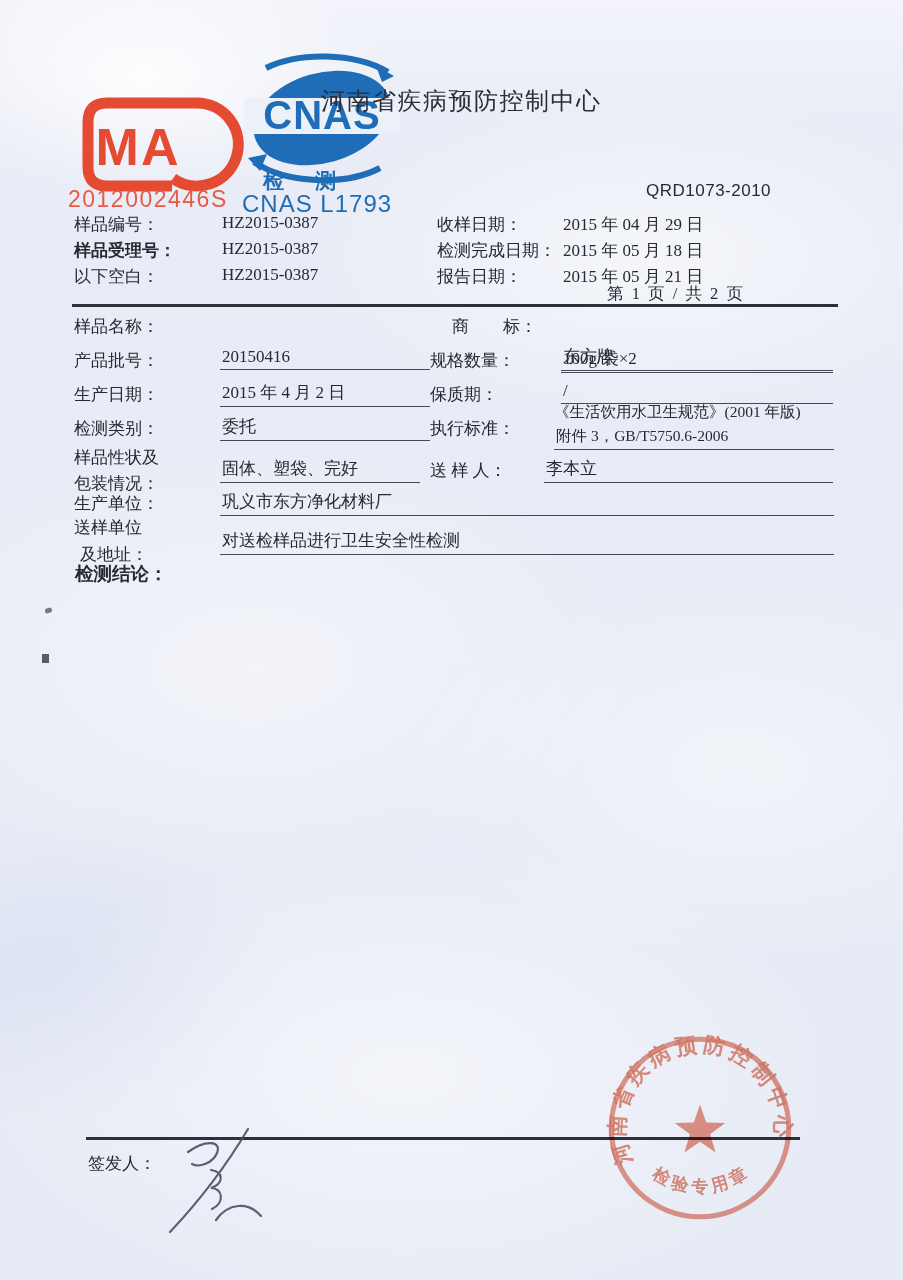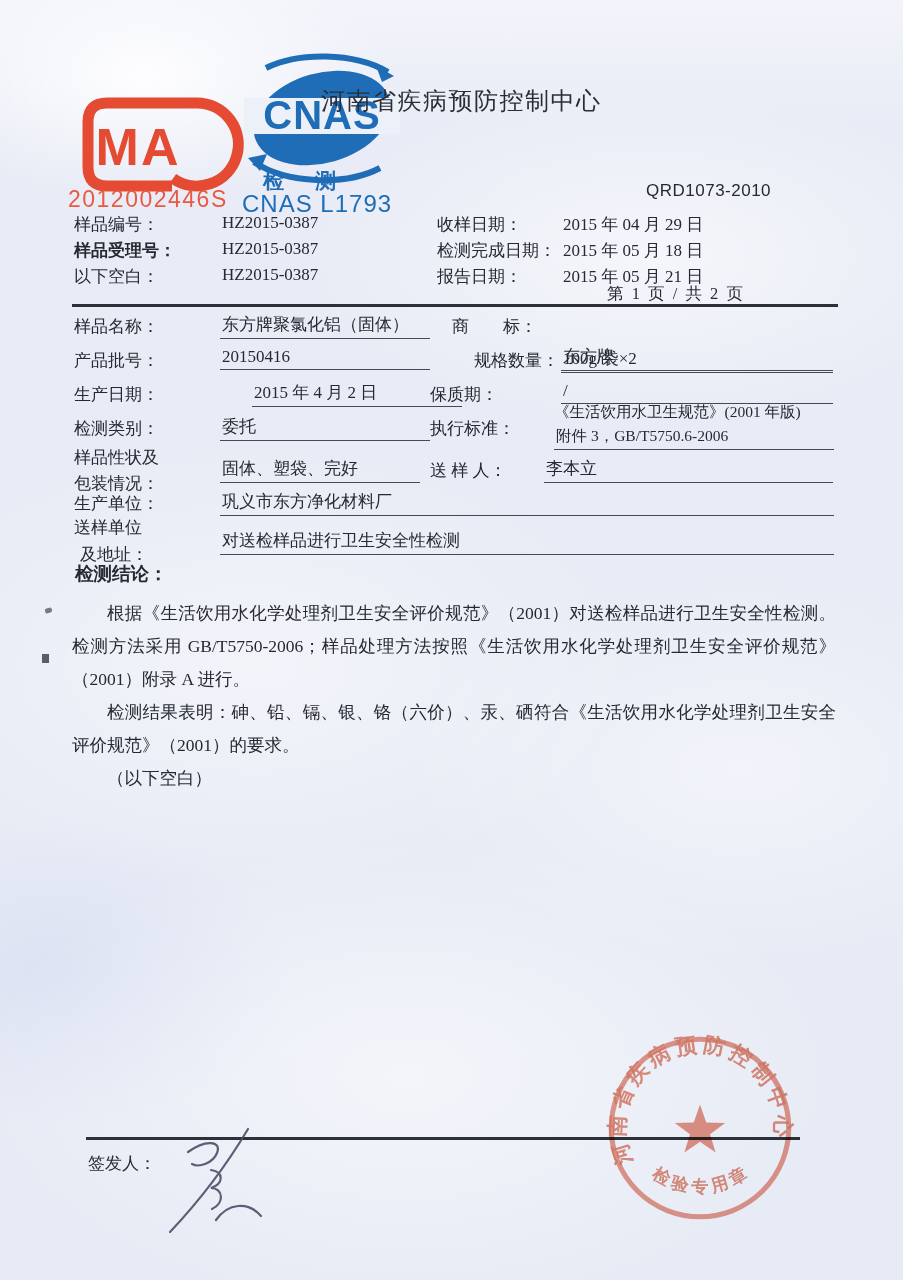--- a/index.html
+++ b/index.html
@@ -70,31 +70,30 @@
     <span class="abs plain" style="left:222px;top:265px;">HZ2015-0387</span>
     <span class="abs plain" style="left:437px;top:265px;">报告日期：</span>
     <span class="abs plain" style="left:563px;top:265px;">2015 年 05 月 21 日</span>
   </div>
 
   <div class="abs" style="left:560px;top:283px;width:232px;text-align:center;font-size:16.5px;letter-spacing:2px;">第 1 页 / 共 2 页</div>
 
   <div class="abs rule" style="left:72px;top:304px;width:766px;height:3px;"></div>
 
   <span class="abs lbl" style="left:74px;top:315px;">样品名称：</span>
-  <span class="abs val" style="left:220px;top:313px;width:206px;">东方牌聚氯化铝（固体）</span>
   <span class="abs lbl" style="left:452px;top:315px;">商　　标：</span>
   <span class="abs val" style="left:561px;top:313px;width:268px;margin-top:32px;">东方牌</span>
 
   <span class="abs lbl" style="left:74px;top:349px;">产品批号：</span>
   <span class="abs val" style="left:220px;top:347px;width:206px;">20150416</span>
-  <span class="abs lbl" style="left:430px;top:349px;margin-left:44px;">规格数量：</span>
+  <span class="abs lbl" style="left:430px;top:349px;">规格数量：</span>
   <span class="abs val" style="left:561px;top:347px;width:268px;">100g/袋×2</span>
 
   <span class="abs lbl" style="left:74px;top:383px;">生产日期：</span>
-  <span class="abs val" style="left:220px;top:381px;width:206px;margin-left:32px;">2015 年 4 月 2 日</span>
+  <span class="abs val" style="left:220px;top:381px;width:206px;">2015 年 4 月 2 日</span>
   <span class="abs lbl" style="left:430px;top:383px;">保质期：</span>
   <span class="abs val" style="left:561px;top:381px;width:268px;">/</span>
 
   <span class="abs lbl" style="left:74px;top:417px;">检测类别：</span>
   <span class="abs val" style="left:220px;top:415px;width:206px;">委托</span>
   <span class="abs lbl" style="left:430px;top:417px;">执行标准：</span>
   <span class="abs plain" style="left:554px;top:402px;font-size:15.5px;">《生活饮用水卫生规范》(2001 年版)</span>
   <span class="abs val" style="left:554px;top:426px;width:276px;font-size:15.5px;">附件 3，GB/T5750.6-2006</span>
 
   <span class="abs lbl" style="left:74px;top:446px;">样品性状及</span>
@@ -104,25 +103,20 @@
   <span class="abs val" style="left:544px;top:457px;width:285px;">李本立</span>
 
   <span class="abs lbl" style="left:74px;top:492px;">生产单位：</span>
   <span class="abs val" style="left:220px;top:490px;width:610px;">巩义市东方净化材料厂</span>
 
   <span class="abs lbl" style="left:74px;top:516px;">送样单位</span>
   <span class="abs lbl" style="left:80px;top:543px;">及地址：</span>
   <span class="abs val" style="left:220px;top:529px;width:610px;">对送检样品进行卫生安全性检测</span>
 
   <div class="abs" style="left:75px;top:561px;font-size:18.5px;font-weight:700;">检测结论：</div>
-  <div class="abs" style="left:72px;top:597px;width:764px;">
-    <p class="para">根据《生活饮用水化学处理剂卫生安全评价规范》（2001）对送检样品进行卫生安全性检测。检测方法采用 GB/T5750-2006；样品处理方法按照《生活饮用水化学处理剂卫生安全评价规范》（2001）附录 A 进行。</p>
-    <p class="para">检测结果表明：砷、铅、镉、银、铬（六价）、汞、硒符合《生活饮用水化学处理剂卫生安全评价规范》（2001）的要求。</p>
-    <p class="para">（以下空白）</p>
-  </div>
 
   <div class="abs" style="left:45px;top:608px;width:7px;height:5px;background:#5a5d6a;border-radius:2px;opacity:.8;transform:rotate(-15deg);"></div>
   <div class="abs" style="left:42px;top:654px;width:7px;height:9px;background:#3f4250;opacity:.85;"></div>
 
   <div class="abs rule" style="left:86px;top:1137px;width:714px;height:2.5px;"></div>
   <span class="abs lbl" style="left:88px;top:1152px;">签发人：</span>
 
   <svg class="abs" style="left:158px;top:1126px;" width="124" height="112" viewBox="0 0 124 112">
     <g fill="none" stroke="#4b5068" stroke-width="2.2" stroke-linecap="round" opacity="0.9">
       <path d="M 90,3 C 74,30 46,70 12,106"></path>

